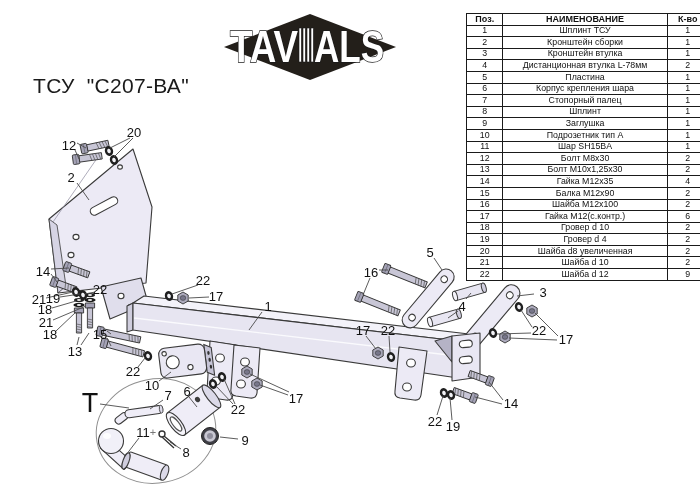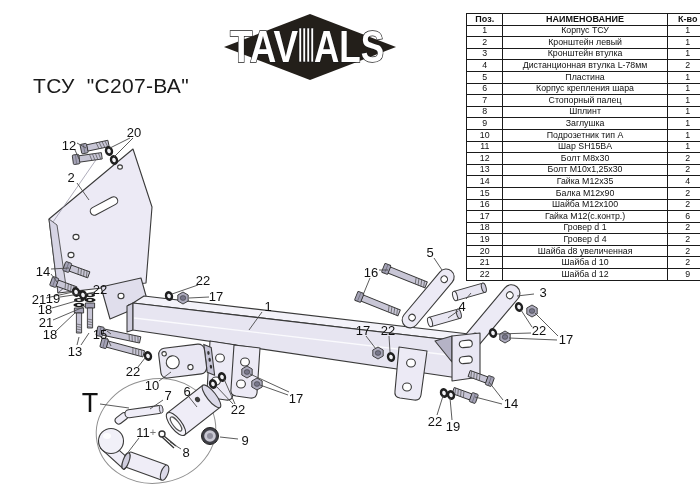--- a/index.html
+++ b/index.html
@@ -434,26 +434,26 @@
       <thead>
           <tr>
             <th>Поз.</th>
             <th>НАИМЕНОВАНИЕ</th>
             <th>К-во</th>
           </tr>
         </thead>
       <tbody>
           <tr>
             <td>1</td>
-            <td>Корпус ТСУ</td>
-            <td>1</td>
-          </tr>
-          <tr>
-            <td>2</td>
-            <td>Кронштейн левый</td>
+            <td>Шплинт ТСУ</td>
+            <td>1</td>
+          </tr>
+          <tr>
+            <td>2</td>
+            <td>Кронштейн сборки</td>
             <td>1</td>
           </tr>
           <tr>
             <td>3</td>
             <td>Кронштейн втулка</td>
             <td>1</td>
           </tr>
           <tr>
             <td>4</td>
             <td>Дистанционная втулка L-78мм</td>
@@ -519,21 +519,21 @@
             <td>Шайба М12х100</td>
             <td>2</td>
           </tr>
           <tr>
             <td>17</td>
             <td>Гайка М12(с.контр.)</td>
             <td>6</td>
           </tr>
           <tr>
             <td>18</td>
-            <td>Гровер d 1</td>
+            <td>Гровер d 10</td>
             <td>2</td>
           </tr>
           <tr>
             <td>19</td>
             <td>Гровер d 4</td>
             <td>2</td>
           </tr>
           <tr>
             <td>20</td>
             <td>Шайба d8 увеличенная</td>

